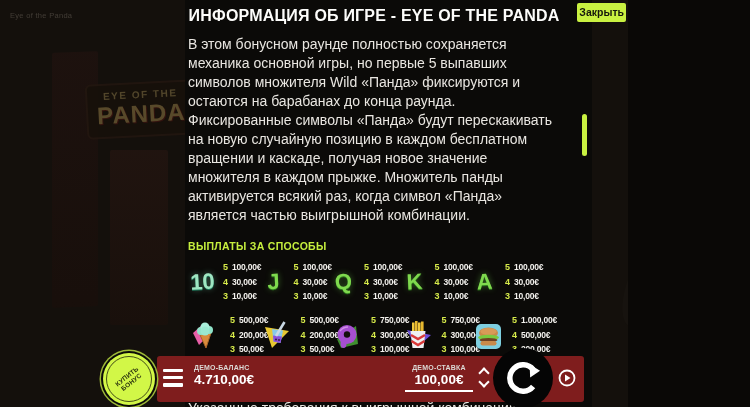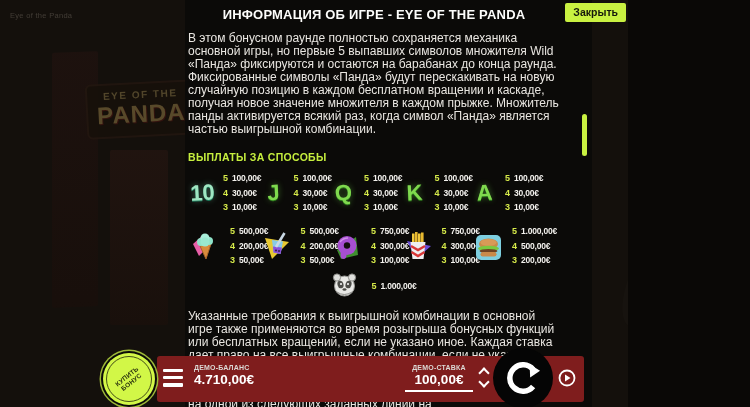--- a/index.html
+++ b/index.html
@@ -14,40 +14,40 @@
   .poster.p2{left:110px;top:150px;width:58px;height:175px;background:linear-gradient(#2a1712,#1d100b);}
   .bg-sign{position:absolute;left:86px;top:82px;width:110px;padding:5px 6px 7px;text-align:center;
     background:#17100a;border:2px solid #231710;border-radius:6px;transform:rotate(-3deg);opacity:.85;}
   .bg-sign .l1{font-size:10px;letter-spacing:1.5px;color:#5c4f30;font-weight:bold;}
   .bg-sign .l2{font-size:24px;font-weight:800;color:#645430;letter-spacing:1px;text-shadow:1px 1px 0 #3a1410;}
   .bg-panda{position:absolute;left:602px;top:138px;opacity:.5;}
 
   
   .dialog{position:absolute;left:185px;top:0;width:407px;height:407px;background:rgba(11,10,8,.97);z-index:2;}
   .dialog-inner{padding:7px 32px 0 3px;}
-  .dialog-title{text-align:center;color:#fdfdfb;font-size:13px;font-weight:bold;letter-spacing:.2px;}
-  .para{margin:10px 0 0;font-size:12px;line-height:13px;color:#e9e6e1;}
+  .dialog-title{text-align:center;color:#fdfdfb;font-size:16px;font-weight:bold;letter-spacing:.2px;}
+  .para{margin:10px 0 0;font-size:14px;line-height:19px;color:#e9e6e1;}
   .sec-head{margin:15px 0 0;font-size:10.5px;font-weight:800;color:#c6ef3e;letter-spacing:.3px;}
 
   .pay-row{display:flex;margin-top:7px;}
   .pay-cell{width:70.5px;height:46px;display:flex;align-items:center;}
   .sym-letter{width:29px;flex:none;text-align:center;font-size:22px;font-weight:800;color:#7fd94e;
     transform:rotate(-3deg);text-shadow:0 1px 0 #2c7a1c,0 0 6px rgba(120,230,80,.45);}
   .pay-row.letters .pay-cell:nth-child(1) .sym-letter{color:#9fe6c2;text-shadow:0 1px 0 #1f7a5c,0 0 6px rgba(130,230,190,.45);}
   .food-ic{width:36px;flex:none;display:flex;justify-content:center;}
   .vals{display:flex;flex-direction:column;justify-content:center;margin-left:2px;}
   .vrow{display:flex;align-items:baseline;height:14.5px;line-height:14.5px;}
   .cnt{width:9px;text-align:right;margin-right:4px;color:#d6ea4a;font-weight:bold;font-size:9px;}
   .val{font-size:8.5px;font-weight:bold;color:#f4f2ee;letter-spacing:-.2px;}
   .panda-row{display:flex;justify-content:center;align-items:center;gap:7px;margin-top:2px;}
 
   .scroll-thumb{position:absolute;left:582px;top:114px;width:5px;height:42px;background:#c9f141;border-radius:2.5px;z-index:3;}
 
   .close-btn{position:absolute;right:2px;top:3px;z-index:4;background:#c9f141;color:#15170c;border:none;
-    font-family:inherit;font-size:10.5px;font-weight:bold;padding:3px 8px 4px;border-radius:2px;cursor:pointer;}
+    font-family:inherit;font-size:10.5px;font-weight:bold;padding:3px 2px 4px;border-radius:2px;cursor:pointer;}
 
   
   .bottom-bar{position:absolute;left:157px;top:356px;width:427px;height:46px;background:#7f1d1d;border-radius:3px;z-index:5;}
   .menu-btn{position:absolute;left:6px;top:13px;width:20px;height:19px;background:none;border:none;padding:0;cursor:pointer;}
   .menu-btn span{display:block;width:20px;height:3.2px;background:#fff;border-radius:1px;margin-bottom:4px;}
   .balance{position:absolute;left:37px;top:8px;}
   .ctl-label{font-size:7px;font-weight:bold;color:#dcdad6;letter-spacing:.2px;}
   .ctl-value{font-size:13.5px;font-weight:bold;color:#fff;margin-top:1px;}
   .bet{position:absolute;left:248px;top:8px;width:68px;text-align:center;border-bottom:2.5px solid #fff;padding-bottom:3px;cursor:pointer;}
   .stepper{position:absolute;left:320px;top:9px;width:16px;}

